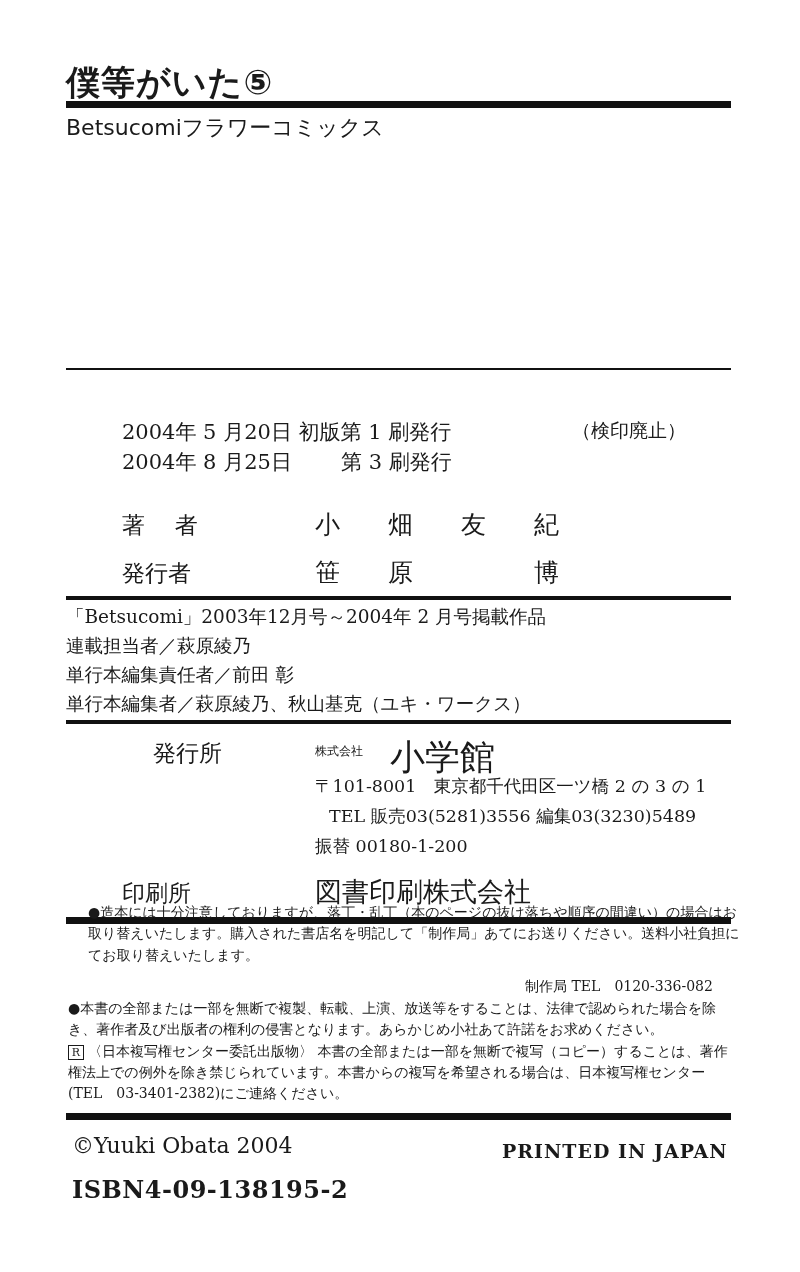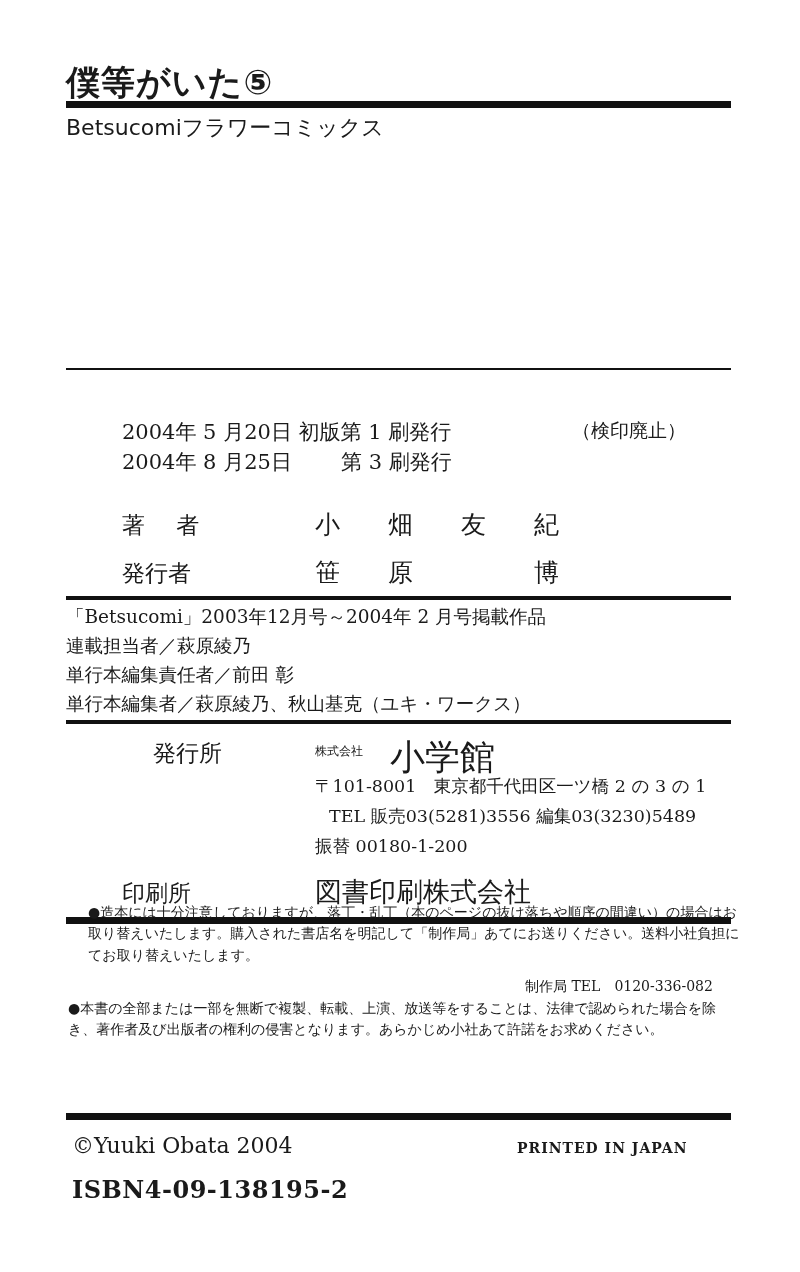--- a/index.html
+++ b/index.html
@@ -20,38 +20,38 @@
     .name-lg { font-size: 25px; }
     .credit { font-size: 18.5px; }
     .pub-info { font-size: 17.5px; }
     .notice { font-size: 14px; line-height: 21.3px; }
     .notice-block { left: 68px; width: 662px; white-space: normal; }
     .notice-block p { margin: 0; }
     .r-mark { display: inline-block; border: 1.5px solid #1a1a1a; font-size: 11px; line-height: 13px; width: 14px; text-align: center; margin-right: 4px; }
 
     #copyright { left: 72px; top: 1133px; font-size: 22px; }
     #isbn { left: 72px; top: 1175px; font-size: 24px; font-weight: bold; letter-spacing: 0.5px; }
-    #printed { left: 517px; top: 1140px; font-size: 14px; font-weight: bold; letter-spacing: 1px; }
+    #printed { left: 502px; top: 1140px; font-size: 19px; font-weight: bold; letter-spacing: 1px; }
 
     .spaced-name span { display: inline-block; width: 73px; }
   </style>
 </head>
 <body>
 
 <div id="title" class="abs sans">僕等がいた⑤</div>
 <div class="rule thick" style="top:101px;"></div>
 <div id="series" class="abs sans">Betsucomiフラワーコミックス</div>
 
 <div class="rule thin" style="top:368px;"></div>
 <div class="abs serif pub-line" style="left:122px; top:378px;">2004年 5 月20日 初版第 1 刷発行</div>
 <div class="abs serif pub-line" style="left:572px; top:378px; font-size:19px;">（検印廃止）</div>
 <div class="abs serif pub-line" style="left:122px; top:408px;">2004年 8 月25日</div>
 <div class="abs serif pub-line" style="left:341px; top:408px;">第 3 刷発行</div>
 
-<div class="abs serif label-lg" style="left:122px; top:510px; letter-spacing:12px;">著 者</div>
+<div class="abs serif label-lg" style="left:122px; top:510px; letter-spacing:12px;font-family:Liberation Serif, serif;">著 者</div>
 <div class="abs serif name-lg spaced-name" style="left:315px; top:508px;">
   <span>小</span><span>畑</span><span>友</span><span>紀</span>
 </div>
 <div class="abs serif label-lg" style="left:122px; top:558px;">発行者</div>
 <div class="abs serif name-lg spaced-name" style="left:315px; top:556px;">
   <span>笹</span><span>原</span><span></span><span>博</span>
 </div>
 
 <div class="rule mid" style="top:596px;"></div>
 <div class="abs serif credit" style="left:66px; top:604px;">「Betsucomi」2003年12月号～2004年 2 月号掲載作品</div>
@@ -70,18 +70,19 @@
 <div class="abs serif label-lg" style="left:122px; top:878px;">印刷所</div>
 <div class="abs serif" style="left:315px; top:874px; font-size:27px;">図書印刷株式会社</div>
 
 <div class="rule thick" style="top:917px;"></div>
 <div class="abs serif notice notice-block" style="top:902px;margin-left:20px;">
   <p>●造本には十分注意しておりますが、落丁・乱丁（本のページの抜け落ちや順序の間違い）の場合はお取り替えいたします。購入された書店名を明記して「制作局」あてにお送りください。送料小社負担にてお取り替えいたします。</p>
 </div>
 <div class="abs serif notice" style="left:508px; top:976px; width:222px; text-align:center;">制作局 TEL　0120-336-082</div>
 <div class="abs serif notice notice-block" style="top:998px;">
   <p>●本書の全部または一部を無断で複製、転載、上演、放送等をすることは、法律で認められた場合を除き、著作者及び出版者の権利の侵害となります。あらかじめ小社あて許諾をお求めください。</p>
+  <p><span class="r-mark">R</span><span>〈日本複写権センター委託出版物〉 本書の全部または一部を無断で複写（コピー）することは、著作権法上での例外を除き禁じられています。本書からの複写を希望される場合は、日本複写権センター(TEL　03-3401-2382)にご連絡ください。</span></p>
 </div>
 
 <div class="rule thick" style="top:1113px;"></div>
 <div id="copyright" class="abs serif">©Yuuki Obata 2004</div>
 <div id="printed" class="abs serif">PRINTED IN JAPAN</div>
 <div id="isbn" class="abs serif">ISBN4-09-138195-2</div>
 
 </body></html>

